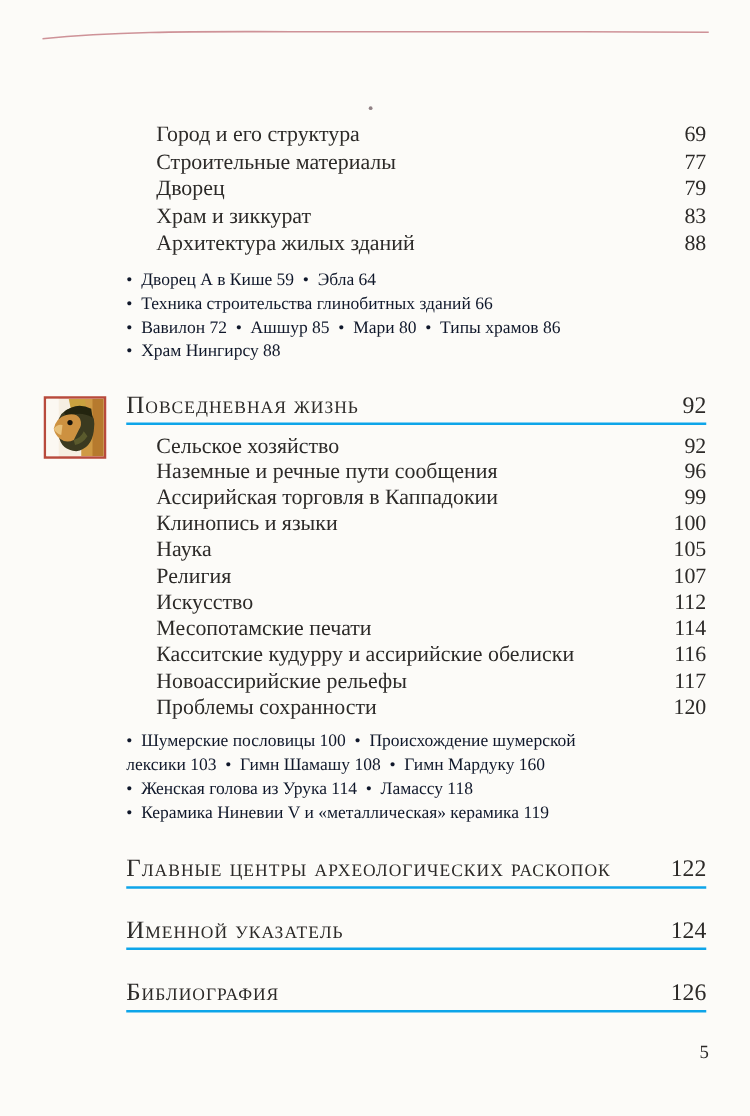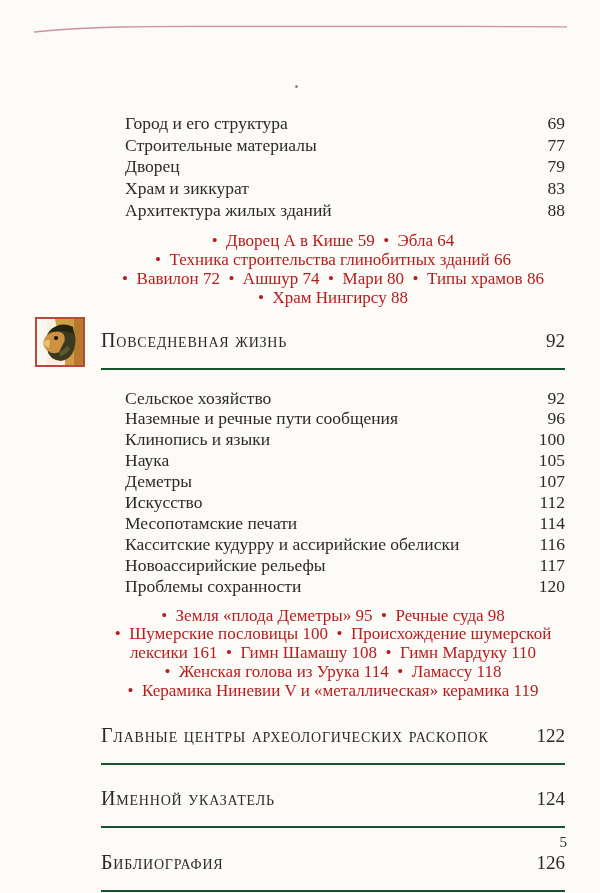--- a/index.html
+++ b/index.html
@@ -9,37 +9,37 @@
     font-family:"Liberation Serif", serif;
     color:#2c2a28;
     position:relative;
     overflow:hidden;
   }
   
   .top-rule{position:absolute;left:33px;top:21px;width:535px;height:12px;}
   
   .speck{position:absolute;left:295px;top:85px;width:3px;height:3px;border-radius:50%;background:#6d5a60;opacity:.75;}
 
-  .content{position:absolute;left:101px;top:16px;width:464px;}
+  .content{position:absolute;left:101px;top:0;width:464px;}
 
   .row{display:flex;justify-content:space-between;align-items:baseline;
        font-size:17.5px;line-height:21.7px;}
   .row .lbl{padding-left:24px;}
   .row .pg{text-align:center;}
 
   .block-front{margin-top:97px;}
   .block-daily .row{line-height:20.9px;}
-  .block-daily{margin-top:18px;}
+  .block-daily{margin-top:6px;}
 
-  .subs{margin-top:9px;text-align:center;font-size:17px;line-height:19px;color:#b91c1c;}
+  .subs{margin-top:9px;text-align:left;font-size:14px;line-height:19px;color:#0f172a;}
   .subs-daily{margin-top:10px;line-height:18.8px;}
   .it{}
 
   .chap{display:flex;justify-content:space-between;align-items:baseline;
-        padding-bottom:16px;border-bottom:2px solid #14532d;}
+        padding-bottom:2px;border-bottom:2px solid #0ea5e9;}
   .chap-title{font-size:20px;font-variant:small-caps;letter-spacing:.8px;}
   .chap-pg{font-size:19px;}
   .chap-daily{margin-top:22px;}
   .back1{margin-top:23px;font-family:Liberation Serif, serif;}
   .back2{margin-top:22px;}
   .back3{margin-top:23px;}
 
   .thumb{position:absolute;left:35px;top:317px;width:46px;height:46px;
          border:2px solid #b84a3c;background:#fbf8f2;}
   .thumb svg{display:block;}
@@ -92,49 +92,53 @@
       <span class="pg">83</span>
     </div>
     <div class="row">
       <span class="lbl">Архитектура жилых зданий</span>
       <span class="pg">88</span>
     </div>
 
     <div class="subs">
       <div class="sub"><span>• Дворец А в Кише 59 • Эбла 64</span><span class="it"></span><span></span></div>
       <div class="sub"><span>• Техника строительства глинобитных зданий 66</span><span class="it"></span><span></span></div>
-      <div class="sub"><span>• Вавилон 72 • Ашшур 74 • Мари 80 • Типы храмов 86</span><span class="it"></span><span></span></div>
+      <div class="sub"><span>• Вавилон 72 • Ашшур 85 • Мари 80 • Типы храмов 86</span><span class="it"></span><span></span></div>
       <div class="sub"><span>• Храм Нингирсу 88</span><span class="it"></span><span></span></div>
     </div>
   </div>
 
   <div class="chap chap-daily">
     <span class="chap-title">Повседневная жизнь</span>
     <span class="chap-pg">92</span>
   </div>
 
   <div class="block-daily">
     <div class="row">
       <span class="lbl"><span>Сельское хозяйство</span><span class="it"></span><span></span></span>
       <span class="pg">92</span>
     </div>
     <div class="row">
       <span class="lbl"><span>Наземные и речные пути сообщения</span><span class="it"></span><span></span></span>
       <span class="pg">96</span>
     </div>
     <div class="row">
+      <span class="lbl"><span>Ассирийская торговля в Каппадокии</span><span class="it"></span><span></span></span>
+      <span class="pg">99</span>
+    </div>
+    <div class="row">
       <span class="lbl"><span>Клинопись и языки</span><span class="it"></span><span></span></span>
       <span class="pg">100</span>
     </div>
     <div class="row">
       <span class="lbl"><span>Наука</span><span class="it"></span><span></span></span>
       <span class="pg">105</span>
     </div>
     <div class="row">
-      <span class="lbl"><span>Деметры</span><span class="it"></span><span></span></span>
+      <span class="lbl"><span>Религия</span><span class="it"></span><span></span></span>
       <span class="pg">107</span>
     </div>
     <div class="row">
       <span class="lbl"><span>Искусство</span><span class="it"></span><span></span></span>
       <span class="pg">112</span>
     </div>
     <div class="row">
       <span class="lbl"><span>Месопотамские печати</span><span class="it"></span><span></span></span>
       <span class="pg">114</span>
     </div>
@@ -145,23 +149,22 @@
     <div class="row">
       <span class="lbl"><span>Новоассирийские рельефы</span><span class="it"></span><span></span></span>
       <span class="pg">117</span>
     </div>
     <div class="row">
       <span class="lbl"><span>Проблемы сохранности</span><span class="it"></span><span></span></span>
       <span class="pg">120</span>
     </div>
 
     <div class="subs subs-daily">
-      <div class="sub"><span>• Земля «плода Деметры» 95 • Речные суда 98</span><span class="it"></span><span></span></div>
       <div class="sub"><span>• Шумерские пословицы 100 • Происхождение шумерской</span><span class="it"></span><span></span></div>
-      <div class="sub"><span>лексики 161 • Гимн Шамашу 108 • Гимн Мардуку 110</span><span class="it"></span><span></span></div>
+      <div class="sub"><span>лексики 103 • Гимн Шамашу 108 • Гимн Мардуку 160</span><span class="it"></span><span></span></div>
       <div class="sub"><span>• Женская голова из Урука 114 • </span><span class="it">Ламассу</span><span> 118</span></div>
       <div class="sub"><span>• Керамика Ниневии V и «металлическая» керамика 119</span><span class="it"></span><span></span></div>
     </div>
   </div>
 
   <div class="chap back1">
     <span class="chap-title">Главные центры археологических раскопок</span>
     <span class="chap-pg">122</span>
   </div>
   <div class="chap back2">

